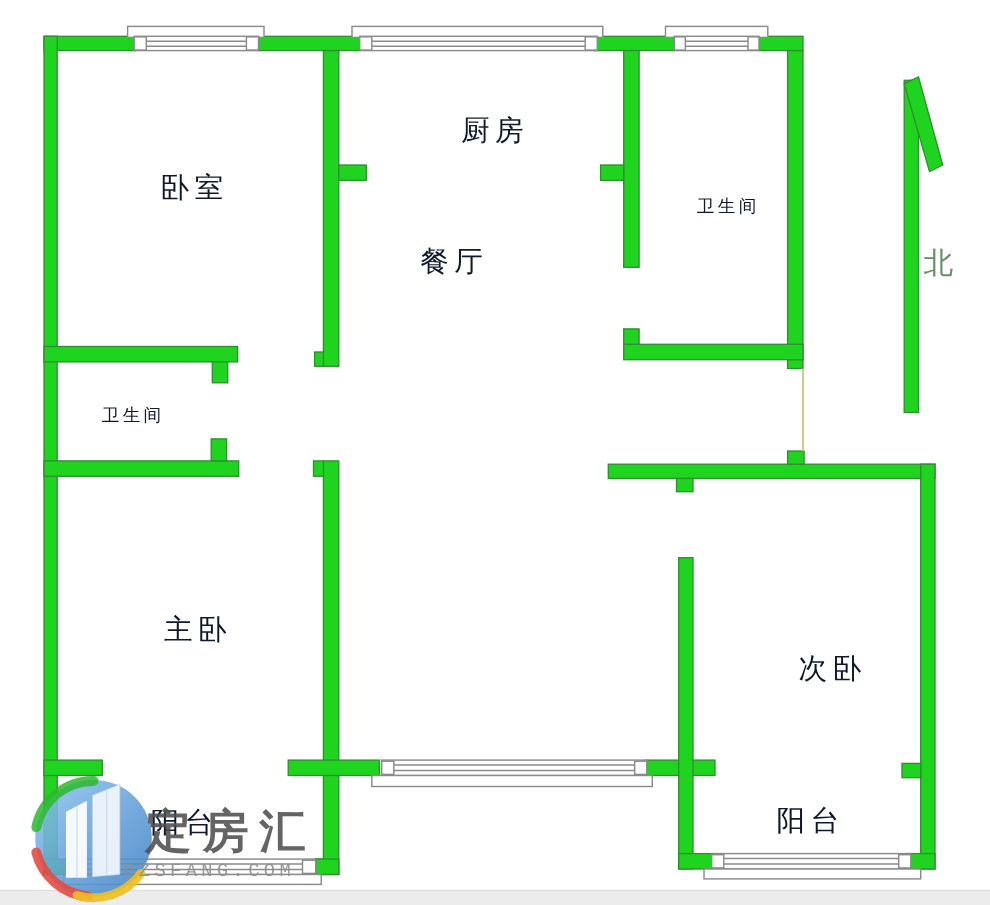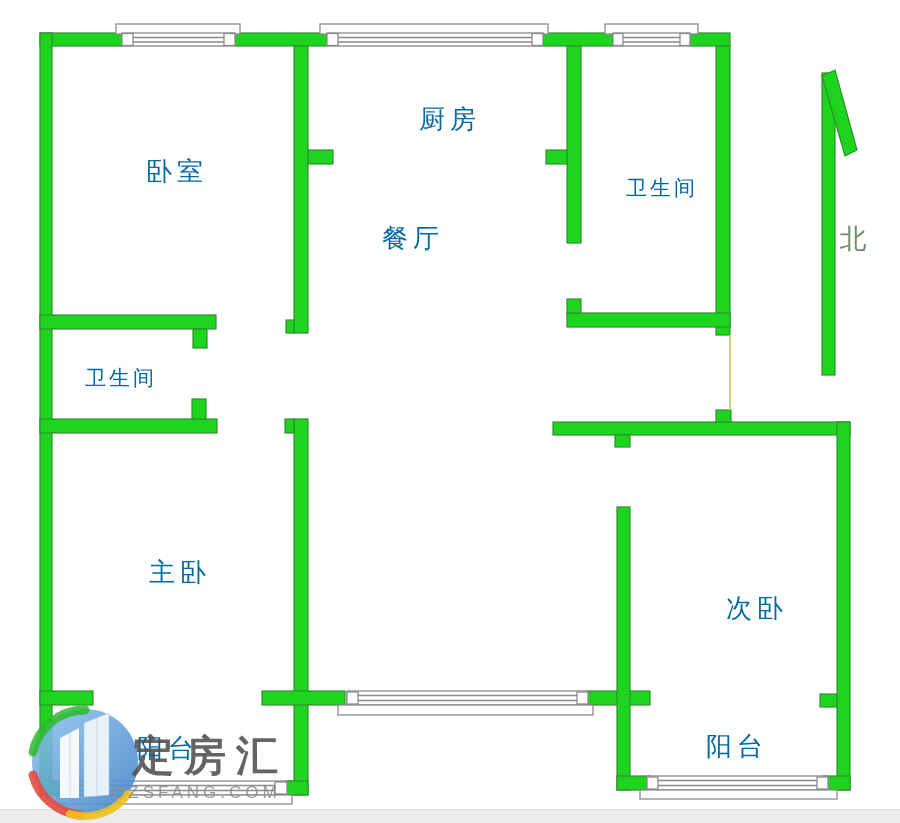--- a/index.html
+++ b/index.html
@@ -9,26 +9,26 @@
     background:#ffffff;
     overflow:hidden;
     font-family:"Liberation Sans",sans-serif;
   }
   #plan-svg{position:absolute;left:0;top:0;z-index:1;}
   .room-label{
     position:absolute;
     transform:translate(-50%,-50%);
     font-family:Liberation Mono, monospace;
     font-size:26px;
-    color:#0369a1;
+    color:#0f172a;
     letter-spacing:5px;
     white-space:nowrap;
     z-index:2;
   }
-  .room-label.small{font-size:21px;letter-spacing:3px;}
+  .room-label.small{font-size:16px;letter-spacing:3px;}
   .compass-label{
     position:absolute;
     transform:translate(-50%,-50%);
     font-family:"Liberation Serif",serif;
     font-size:27px;
     color:#6a8d6a;
     z-index:2;
   }
   #bottom-strip{
     position:absolute;left:0;top:809px;width:900px;height:14px;
@@ -39,21 +39,21 @@
   #brand-name{
     position:absolute;left:108px;top:728px;
     font-family:Liberation Mono, monospace;
     font-size:42px;font-weight:bold;
     letter-spacing:10px;color:#4f4f4f;opacity:.88;
     white-space:nowrap;
     margin-left:24px;
   }
   #brand-domain{
     position:absolute;left:112px;top:783px;
-    font-family:Liberation Sans, sans-serif;
+    font-family:Liberation Mono, monospace;
     font-size:17px;letter-spacing:4px;color:#8f8f8f;opacity:.9;
     white-space:nowrap;
   }
 </style>
 </head>
 <body>
 
 <div id="stage">
 
   <svg id="plan-svg" width="900" height="823" viewBox="0 0 900 823">

